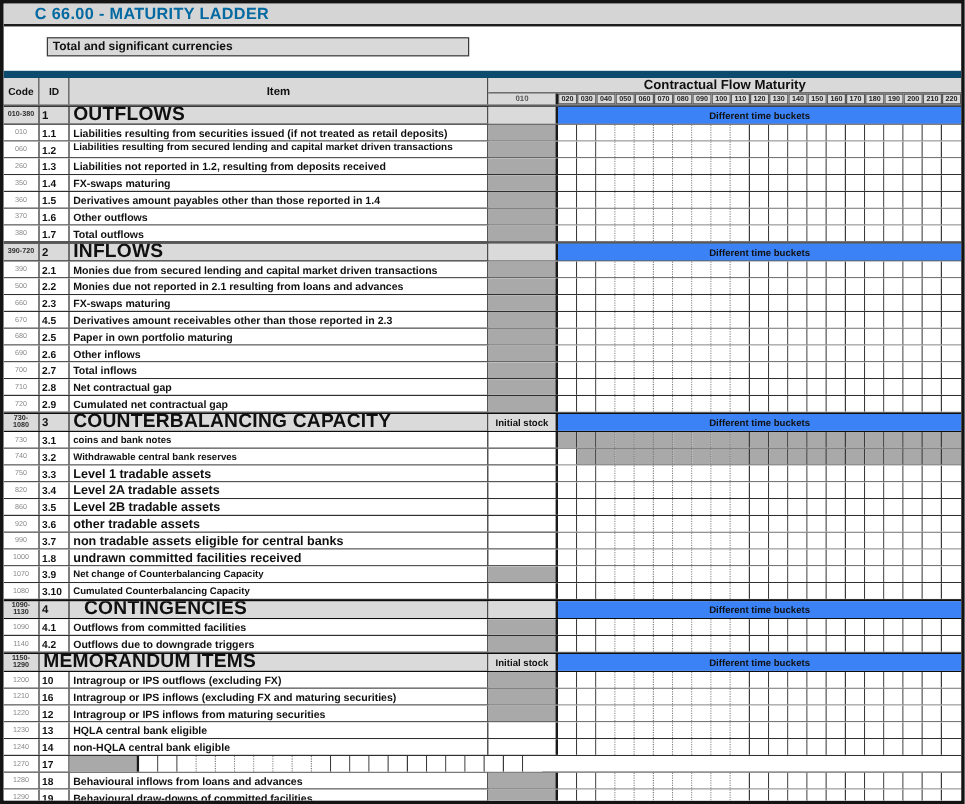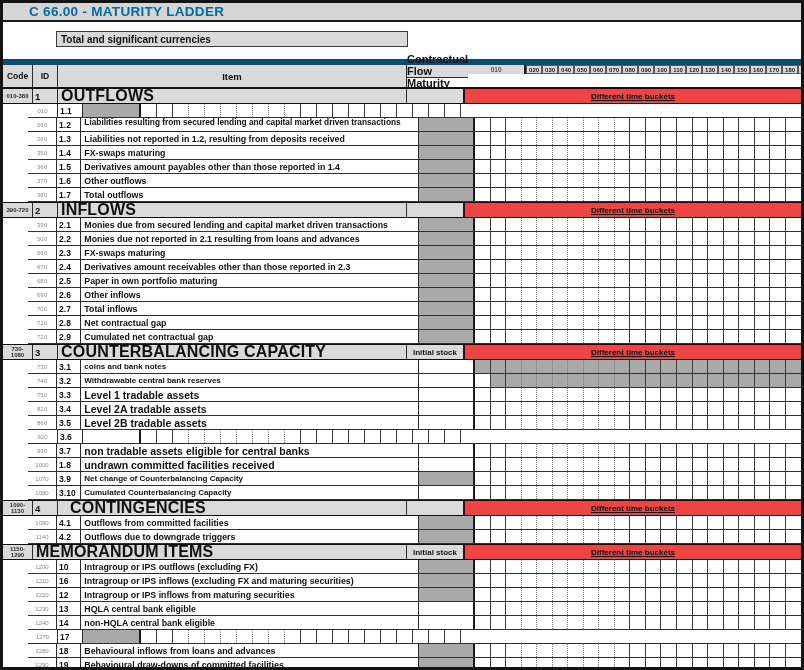--- a/index.html
+++ b/index.html
@@ -1,63 +1,63 @@
 <!DOCTYPE html>
 <html><head>
 <meta charset="utf-8">
 <style>
   html,body{margin:0;padding:0;background:#fff;}
   .sheet{width:804px;height:670px;box-sizing:border-box;border:3px solid #141414;background:#fff;
          font-family:"Liberation Sans","DejaVu Sans",sans-serif;overflow:hidden;position:relative;}
   .titlebar{height:19px;background:#d5d5d5;border-bottom:2px solid #1c1c1c;display:flex;align-items:center;
             padding-left:26px;font-weight:bold;font-size:13.5px;color:#0369a1;letter-spacing:.3px;box-sizing:border-box;}
   .gap1{height:9px;}
-  .subtitle{margin-left:53px;width:352px;height:16px;background:#d9d9d9;border:1px solid #3c3c3c;display:flex;
+  .subtitle{margin-left:36px;width:352px;height:16px;background:#d9d9d9;border:1px solid #3c3c3c;display:flex;
             align-items:center;padding-left:4px;font-weight:bold;font-size:10px;color:#101010;box-sizing:border-box;}
   .gap2{height:12px;}
   .table{width:798px;border-top:6px solid #0c4a6e;box-sizing:border-box;}
   
   .thead{display:flex;border-bottom:1px solid #141414;height:23px;box-sizing:border-box;}
   .hc{background:#d9d9d9;border-right:1px solid #2a2a2a;display:flex;align-items:center;justify-content:center;
       font-weight:bold;box-sizing:border-box;color:#101010;}
   .hc.code{width:30px;font-size:8.5px;}
   .hc.id{width:25px;font-size:8.5px;}
   .hc.item{width:349px;font-size:9.5px;}
-  .th-right{width:394px;display:flex;flex-direction:row;}
+  .th-right{width:394px;display:flex;flex-direction:column;}
   .cfm{height:13px;background:#d9d9d9;border-bottom:1px solid #2a2a2a;display:flex;align-items:center;
        justify-content:center;font-weight:bold;font-size:11px;color:#101010;box-sizing:border-box;}
   .numrow{height:9px;display:flex;}
   .n010{width:58px;background:#d9d9d9;border-right:2px solid #1a1a1a;font-size:6.5px;color:#555;font-weight:bold;
         display:flex;align-items:center;justify-content:center;box-sizing:border-box;}
   .nb{width:16px;box-sizing:border-box;background:#d9d9d9;border:1px solid #5a5a5a;font-size:6px;font-weight:bold;
       display:flex;align-items:center;justify-content:center;color:#222;}
   
   .row{display:flex;box-sizing:border-box;border-bottom:1px solid #2f2f2f;background:#fff;}
   .row.section{height:16px;background:#dadada;border-top:1px solid #0e0e0e;border-bottom:1px solid #0e0e0e;}
-  .row.data{height:14px;margin-left:25px;}
+  .row.data{height:14px;}
   .c-code{width:30px;border-right:1px solid #2a2a2a;box-sizing:border-box;display:flex;align-items:center;
           justify-content:center;font-size:6px;color:#8a8a8a;text-align:center;overflow:hidden;}
   .section .c-code{font-weight:bold;color:#2e2e2e;line-height:6px;padding:0 2px;}
   .c-id{width:25px;border-right:1px solid #2a2a2a;box-sizing:border-box;display:flex;align-items:center;
         padding-left:2px;font-weight:bold;font-size:8.5px;color:#101010;}
   .section .c-id{font-size:9.5px;}
   .c-item{width:349px;border-right:1px solid #2a2a2a;box-sizing:border-box;display:flex;align-items:center;
           padding-left:3px;font-weight:bold;font-size:8.8px;color:#101010;overflow:hidden;}
   .c-item.merged{width:374px;}
   .section .c-item{font-size:16px;letter-spacing:.2px;}
   .section .c-item.indent{padding-left:12px;}
   .row.big .c-item{font-size:10.5px;}
   .row.small .c-item{font-size:8px;}
   .row.wrap .c-item{line-height:7px;font-size:8.3px;align-items:flex-start;padding-top:1px;}
   .c-010{width:58px;border-right:2px solid #1a1a1a;box-sizing:border-box;}
   .c-010.shaded{background:#a9a9a9;}
   .c-010.hdr{background:#dadada;display:flex;align-items:center;justify-content:center;font-weight:bold;
              font-size:8px;color:#101010;}
   .c-buckets{width:336px;display:flex;align-items:center;justify-content:center;font-weight:bold;font-size:8px;
-             background:#ef4444;color:#101010;text-decoration:underline;}
+             background:#3b82f6;color:#101010;}
   .c-bucket{width:16px;border-right:1px solid #3a3a3a;box-sizing:border-box;background:#fff;}
   .c-bucket.dot{border-right-style:dotted;border-right-color:#7d7d7d;}
   .c-bucket.shaded{background:#a9a9a9;}
   .c-bucket:last-child{border-right:none;}
 </style>
 </head>
 <body>
 
 <div class="sheet">
   <div class="titlebar">
@@ -107,20 +107,21 @@
         <div class="row section">
           <div class="c-code">010-380</div>
           <div class="c-id">1</div>
           <div class="c-item">OUTFLOWS</div>
           <div class="c-010 hdr"></div>
           <div class="c-buckets">Different time buckets</div>
         </div>
         <div class="row data">
           <div class="c-code">010</div>
           <div class="c-id">1.1</div>
+          <div class="c-item">Liabilities resulting from securities issued (if not treated as retail deposits)</div>
           <div class="c-010 shaded"></div>
           <div class="c-bucket"></div>
           <div class="c-bucket"></div>
           <div class="c-bucket dot"></div>
           <div class="c-bucket dot"></div>
           <div class="c-bucket dot"></div>
           <div class="c-bucket dot"></div>
           <div class="c-bucket dot"></div>
           <div class="c-bucket dot"></div>
           <div class="c-bucket dot"></div>
@@ -382,21 +383,21 @@
           <div class="c-bucket"></div>
           <div class="c-bucket"></div>
           <div class="c-bucket"></div>
           <div class="c-bucket"></div>
           <div class="c-bucket"></div>
           <div class="c-bucket"></div>
           <div class="c-bucket"></div>
         </div>
         <div class="row data">
           <div class="c-code">670</div>
-          <div class="c-id">2.4</div>
+          <div class="c-id">4.5</div>
           <div class="c-item">Derivatives amount receivables other than those reported in 2.3</div>
           <div class="c-010 shaded"></div>
           <div class="c-bucket"></div>
           <div class="c-bucket"></div>
           <div class="c-bucket dot"></div>
           <div class="c-bucket dot"></div>
           <div class="c-bucket dot"></div>
           <div class="c-bucket dot"></div>
           <div class="c-bucket dot"></div>
           <div class="c-bucket dot"></div>
@@ -687,20 +688,21 @@
           <div class="c-bucket"></div>
           <div class="c-bucket"></div>
           <div class="c-bucket"></div>
           <div class="c-bucket"></div>
           <div class="c-bucket"></div>
           <div class="c-bucket"></div>
         </div>
         <div class="row data big">
           <div class="c-code">920</div>
           <div class="c-id">3.6</div>
+          <div class="c-item">other tradable assets</div>
           <div class="c-010"></div>
           <div class="c-bucket"></div>
           <div class="c-bucket"></div>
           <div class="c-bucket dot"></div>
           <div class="c-bucket dot"></div>
           <div class="c-bucket dot"></div>
           <div class="c-bucket dot"></div>
           <div class="c-bucket dot"></div>
           <div class="c-bucket dot"></div>
           <div class="c-bucket dot"></div>

